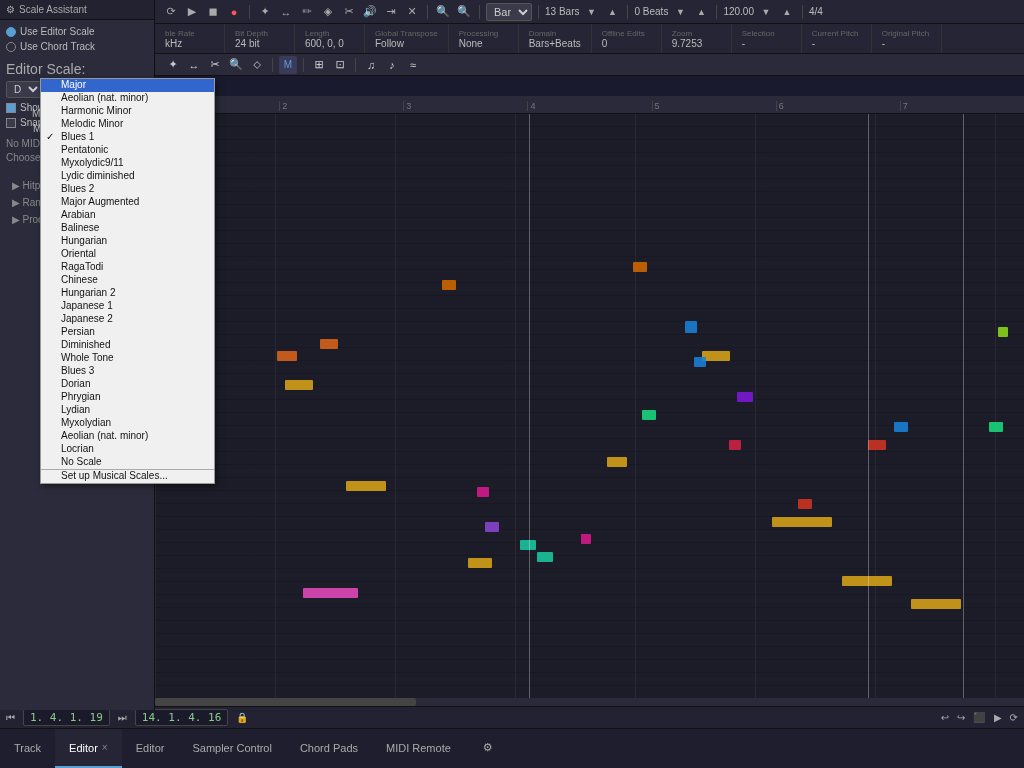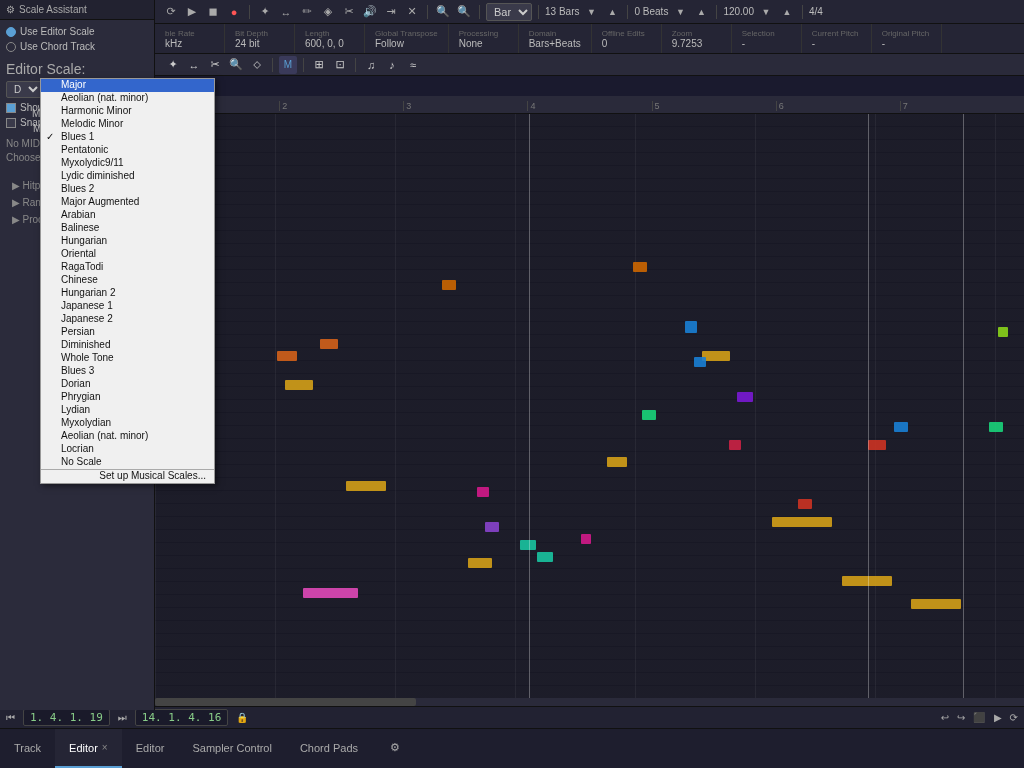--- a/index.html
+++ b/index.html
@@ -720,20 +720,23 @@
     <span class="tab-close">×</span>
   </div>
   <div class="tab-item">
     <span>Editor</span>
   </div>
   <div class="tab-item">
     <span>Sampler Control</span>
   </div>
   <div class="tab-item">
     <span>Chord Pads</span>
+  </div>
+  <div class="tab-item">
+    <span>MIDI Remote</span>
   </div>
   <div style="margin-left:4px;" class="tab-item">⚙</div>
 </div>
 
 <div class="scale-dropdown-menu">
   <div class="dropdown-item highlighted">Major</div>
   <div class="dropdown-item">Aeolian (nat. minor)</div>
   <div class="dropdown-item">Harmonic Minor</div>
   <div class="dropdown-item">Melodic Minor</div>
   <div class="dropdown-item checked">Blues 1</div>
@@ -755,17 +758,17 @@
   <div class="dropdown-item">Diminished</div>
   <div class="dropdown-item">Whole Tone</div>
   <div class="dropdown-item">Blues 3</div>
   <div class="dropdown-item">Dorian</div>
   <div class="dropdown-item">Phrygian</div>
   <div class="dropdown-item">Lydian</div>
   <div class="dropdown-item">Myxolydian</div>
   <div class="dropdown-item">Aeolian (nat. minor)</div>
   <div class="dropdown-item">Locrian</div>
   <div class="dropdown-item">No Scale</div>
-  <div style="border-top:1px solid #aaa;text-align:right;" class="dropdown-item">Set up Musical Scales...</div>
+  <div style="border-top:1px solid #aaa;" class="dropdown-item">Set up Musical Scales...</div>
 </div>
 
 <div style="position:absolute; top:108px; left:32px; font-size:10px; color:#bbb; z-index:11;">Minor</div>
 <div style="position:absolute; top:123px; left:33px; font-size:10px; color:#bbb; z-index:11;">Minor</div>
 
 </body></html>

